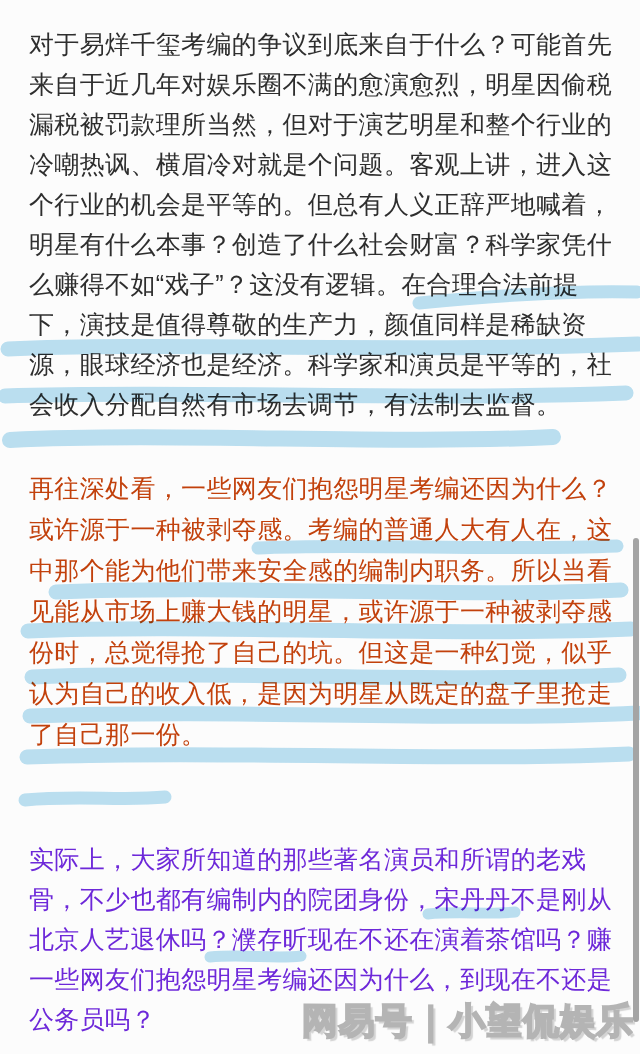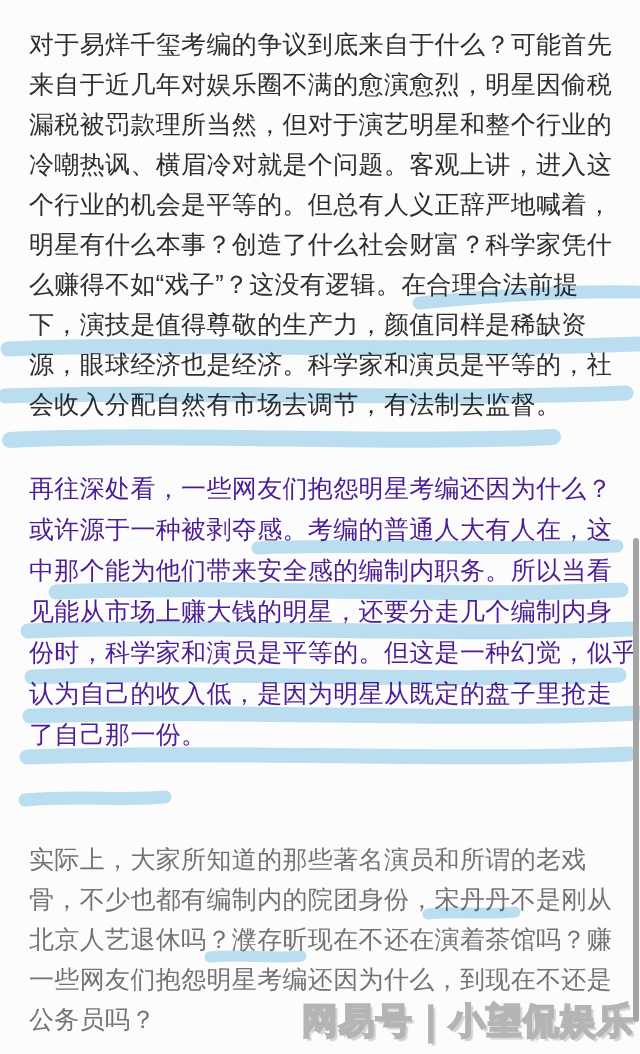--- a/index.html
+++ b/index.html
@@ -49,31 +49,31 @@
     <div class="line">漏税被罚款理所当然，但对于演艺明星和整个行业的</div>
     <div class="line">冷嘲热讽、横眉冷对就是个问题。客观上讲，进入这</div>
     <div class="line">个行业的机会是平等的。但总有人义正辞严地喊着，</div>
     <div class="line">明星有什么本事？创造了什么社会财富？科学家凭什</div>
     <div class="line">么赚得不如“戏子”？这没有逻辑。在合理合法前提</div>
     <div class="line">下，演技是值得尊敬的生产力，颜值同样是稀缺资</div>
     <div class="line">源，眼球经济也是经济。科学家和演员是平等的，社</div>
     <div class="line">会收入分配自然有市场去调节，有法制去监督。</div>
   </div>
 
-  <div class="para p2" style="color: #4c1d95;">
+  <div class="para p2" style="color: #c2410c;">
     <div class="line">再往深处看，一些网友们抱怨明星考编还因为什么？</div>
     <div class="line">或许源于一种被剥夺感。考编的普通人大有人在，这</div>
     <div class="line">中那个能为他们带来安全感的编制内职务。所以当看</div>
-    <div class="line">见能从市场上赚大钱的明星，还要分走几个编制内身</div>
-    <div class="line">份时，科学家和演员是平等的。但这是一种幻觉，似乎</div>
+    <div class="line">见能从市场上赚大钱的明星，或许源于一种被剥夺感</div>
+    <div class="line">份时，总觉得抢了自己的坑。但这是一种幻觉，似乎</div>
     <div class="line">认为自己的收入低，是因为明星从既定的盘子里抢走</div>
     <div class="line">了自己那一份。</div>
   </div>
 
-  <div class="para p3" style="color: #737373;">
+  <div class="para p3" style="color: #6d28d9;">
     <div class="line">实际上，大家所知道的那些著名演员和所谓的老戏</div>
     <div class="line">骨，不少也都有编制内的院团身份，宋丹丹不是刚从</div>
     <div class="line">北京人艺退休吗？濮存昕现在不还在演着茶馆吗？赚</div>
     <div class="line">一些网友们抱怨明星考编还因为什么，到现在不还是</div>
     <div class="line">公务员吗？</div>
   </div>
 
   <svg class="strokes" viewBox="0 0 640 1054" xmlns="http://www.w3.org/2000/svg">
       <path d="M419,303 C480,297 560,290 637,292" stroke="#b3ddf1" stroke-width="13" fill="none" stroke-linecap="round"></path>
       <path d="M8,349 C160,342 400,353 638,344" stroke="#b3ddf1" stroke-width="15" fill="none" stroke-linecap="round"></path>

